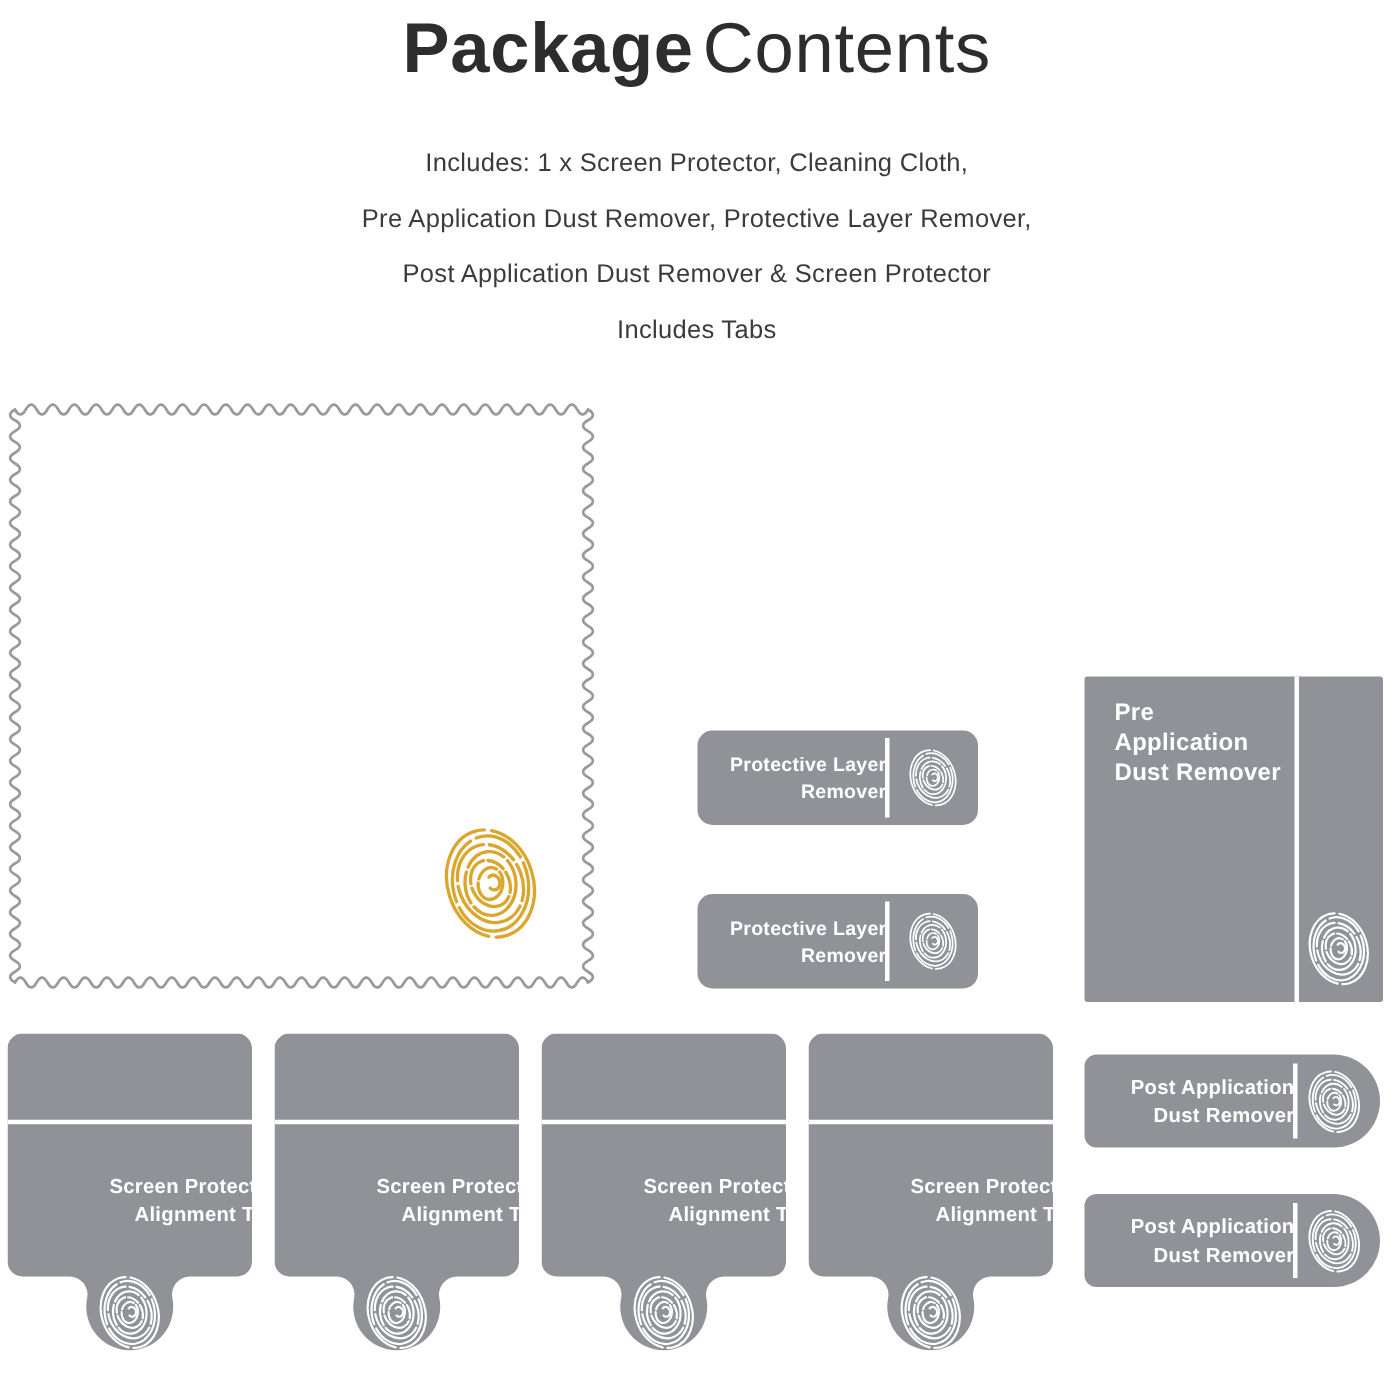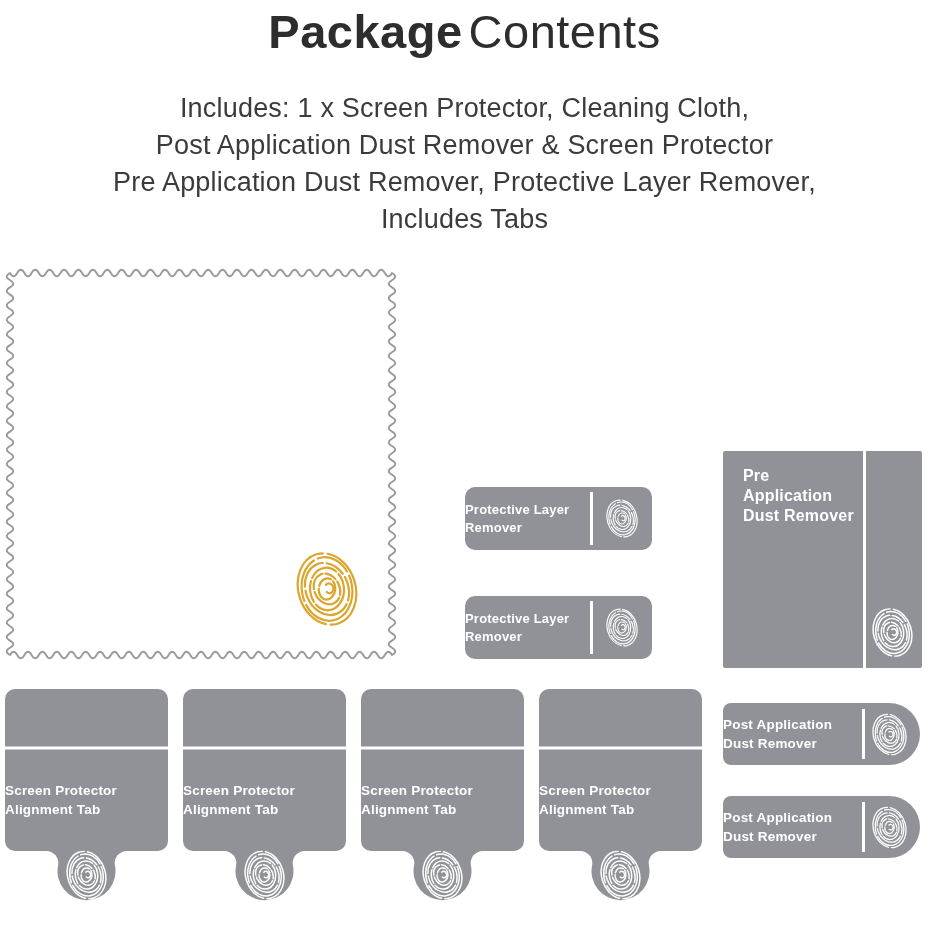--- a/index.html
+++ b/index.html
@@ -13,33 +13,33 @@
   
   .page-title {
     position: absolute; top: 2px; left: 0; width: 100%;
     text-align: center; font-size: 47px; line-height: 60px;
     color: #2d2d2d; letter-spacing: 0.5px;
   }
   .page-title .t-bold  { font-weight: 700; }
   .page-title .t-light { font-weight: 300; margin-left: 6px; }
   .subtitle {
     position: absolute; top: 90px; left: 0; width: 100%;
-    text-align: center; font-size: 27px; line-height: 37px;
+    text-align: center; font-size: 17px; line-height: 37px;
     font-weight: 300; color: #3b3b3b; letter-spacing: 0.2px;
   }
   
   .cloth-svg { position: absolute; left: 3px; top: 266px; }
   .fp { display: block; color: #ffffff; }
   .fp-gold { position: absolute; left: 296px; top: 549px; color: #DBA62E; }
   
   .gray-item { position: absolute; background: #909298; }
   .divider-v { position: absolute; width: 2.5px; background: #ffffff; }
   .item-label {
     position: absolute; color: #ffffff; font-weight: 700;
-    text-align: left; letter-spacing: 0.2px;
+    text-align: right; letter-spacing: 0.2px;
   }
   
   .tab-protective { left: 465px; width: 187px; height: 63px; border-radius: 10px; }
   .tab-protective .divider-v { left: 125px; top: 5px; bottom: 5px; }
   .tab-protective .item-label {
     left: 0; width: 126px; top: 50%; transform: translateY(-50%);
     font-size: 13px; line-height: 18px;
   }
   .tab-protective .fp { position: absolute; left: 141px; top: 11px; }
   
@@ -88,22 +88,22 @@
 </svg>
 
 <div class="canvas">
 
   <div class="page-title">
     <span class="t-bold">Package</span><span class="t-light">Contents</span>
   </div>
 
   <div class="subtitle">
     <div>Includes: 1 x Screen Protector, Cleaning Cloth,</div>
+    <div>Pre Application Dust Remover, Protective Layer Remover,</div>
     <div>Post Application Dust Remover &amp; Screen Protector</div>
-    <div>Pre Application Dust Remover, Protective Layer Remover,</div>
     <div>Includes Tabs</div>
   </div>
 
   <svg class="cloth-svg" width="396" height="396">
     <path id="cloth-path" fill="#ffffff" stroke="#9A9A9A" stroke-width="1.8" d="M 7 7 Q 10.6 13.5 14.2 7.0 Q 17.8 0.5 21.4 7.0 Q 25.0 13.5 28.6 7.0 Q 32.2 0.5 35.8 7.0 Q 39.4 13.5 43.0 7.0 Q 46.6 0.5 50.2 7.0 Q 53.8 13.5 57.5 7.0 Q 61.1 0.5 64.7 7.0 Q 68.3 13.5 71.9 7.0 Q 75.5 0.5 79.1 7.0 Q 82.7 13.5 86.3 7.0 Q 89.9 0.5 93.5 7.0 Q 97.1 13.5 100.7 7.0 Q 104.3 0.5 107.9 7.0 Q 111.5 13.5 115.1 7.0 Q 118.7 0.5 122.3 7.0 Q 125.9 13.5 129.5 7.0 Q 133.1 0.5 136.7 7.0 Q 140.3 13.5 143.9 7.0 Q 147.5 0.5 151.2 7.0 Q 154.8 13.5 158.4 7.0 Q 162.0 0.5 165.6 7.0 Q 169.2 13.5 172.8 7.0 Q 176.4 0.5 180.0 7.0 Q 183.6 13.5 187.2 7.0 Q 190.8 0.5 194.4 7.0 Q 198.0 13.5 201.6 7.0 Q 205.2 0.5 208.8 7.0 Q 212.4 13.5 216.0 7.0 Q 219.6 0.5 223.2 7.0 Q 226.8 13.5 230.4 7.0 Q 234.0 0.5 237.6 7.0 Q 241.2 13.5 244.8 7.0 Q 248.5 0.5 252.1 7.0 Q 255.7 13.5 259.3 7.0 Q 262.9 0.5 266.5 7.0 Q 270.1 13.5 273.7 7.0 Q 277.3 0.5 280.9 7.0 Q 284.5 13.5 288.1 7.0 Q 291.7 0.5 295.3 7.0 Q 298.9 13.5 302.5 7.0 Q 306.1 0.5 309.7 7.0 Q 313.3 13.5 316.9 7.0 Q 320.5 0.5 324.1 7.0 Q 327.7 13.5 331.3 7.0 Q 334.9 0.5 338.5 7.0 Q 342.2 13.5 345.8 7.0 Q 349.4 0.5 353.0 7.0 Q 356.6 13.5 360.2 7.0 Q 363.8 0.5 367.4 7.0 Q 371.0 13.5 374.6 7.0 Q 378.2 0.5 381.8 7.0 Q 385.4 13.5 389.0 7.0 Q 395.5 10.6 389.0 14.2 Q 382.5 17.8 389.0 21.4 Q 395.5 25.0 389.0 28.6 Q 382.5 32.2 389.0 35.8 Q 395.5 39.4 389.0 43.0 Q 382.5 46.6 389.0 50.2 Q 395.5 53.8 389.0 57.5 Q 382.5 61.1 389.0 64.7 Q 395.5 68.3 389.0 71.9 Q 382.5 75.5 389.0 79.1 Q 395.5 82.7 389.0 86.3 Q 382.5 89.9 389.0 93.5 Q 395.5 97.1 389.0 100.7 Q 382.5 104.3 389.0 107.9 Q 395.5 111.5 389.0 115.1 Q 382.5 118.7 389.0 122.3 Q 395.5 125.9 389.0 129.5 Q 382.5 133.1 389.0 136.7 Q 395.5 140.3 389.0 143.9 Q 382.5 147.5 389.0 151.2 Q 395.5 154.8 389.0 158.4 Q 382.5 162.0 389.0 165.6 Q 395.5 169.2 389.0 172.8 Q 382.5 176.4 389.0 180.0 Q 395.5 183.6 389.0 187.2 Q 382.5 190.8 389.0 194.4 Q 395.5 198.0 389.0 201.6 Q 382.5 205.2 389.0 208.8 Q 395.5 212.4 389.0 216.0 Q 382.5 219.6 389.0 223.2 Q 395.5 226.8 389.0 230.4 Q 382.5 234.0 389.0 237.6 Q 395.5 241.2 389.0 244.8 Q 382.5 248.5 389.0 252.1 Q 395.5 255.7 389.0 259.3 Q 382.5 262.9 389.0 266.5 Q 395.5 270.1 389.0 273.7 Q 382.5 277.3 389.0 280.9 Q 395.5 284.5 389.0 288.1 Q 382.5 291.7 389.0 295.3 Q 395.5 298.9 389.0 302.5 Q 382.5 306.1 389.0 309.7 Q 395.5 313.3 389.0 316.9 Q 382.5 320.5 389.0 324.1 Q 395.5 327.7 389.0 331.3 Q 382.5 334.9 389.0 338.5 Q 395.5 342.2 389.0 345.8 Q 382.5 349.4 389.0 353.0 Q 395.5 356.6 389.0 360.2 Q 382.5 363.8 389.0 367.4 Q 395.5 371.0 389.0 374.6 Q 382.5 378.2 389.0 381.8 Q 395.5 385.4 389.0 389.0 Q 385.4 382.5 381.8 389.0 Q 378.2 395.5 374.6 389.0 Q 371.0 382.5 367.4 389.0 Q 363.8 395.5 360.2 389.0 Q 356.6 382.5 353.0 389.0 Q 349.4 395.5 345.8 389.0 Q 342.2 382.5 338.5 389.0 Q 334.9 395.5 331.3 389.0 Q 327.7 382.5 324.1 389.0 Q 320.5 395.5 316.9 389.0 Q 313.3 382.5 309.7 389.0 Q 306.1 395.5 302.5 389.0 Q 298.9 382.5 295.3 389.0 Q 291.7 395.5 288.1 389.0 Q 284.5 382.5 280.9 389.0 Q 277.3 395.5 273.7 389.0 Q 270.1 382.5 266.5 389.0 Q 262.9 395.5 259.3 389.0 Q 255.7 382.5 252.1 389.0 Q 248.5 395.5 244.8 389.0 Q 241.2 382.5 237.6 389.0 Q 234.0 395.5 230.4 389.0 Q 226.8 382.5 223.2 389.0 Q 219.6 395.5 216.0 389.0 Q 212.4 382.5 208.8 389.0 Q 205.2 395.5 201.6 389.0 Q 198.0 382.5 194.4 389.0 Q 190.8 395.5 187.2 389.0 Q 183.6 382.5 180.0 389.0 Q 176.4 395.5 172.8 389.0 Q 169.2 382.5 165.6 389.0 Q 162.0 395.5 158.4 389.0 Q 154.8 382.5 151.2 389.0 Q 147.5 395.5 143.9 389.0 Q 140.3 382.5 136.7 389.0 Q 133.1 395.5 129.5 389.0 Q 125.9 382.5 122.3 389.0 Q 118.7 395.5 115.1 389.0 Q 111.5 382.5 107.9 389.0 Q 104.3 395.5 100.7 389.0 Q 97.1 382.5 93.5 389.0 Q 89.9 395.5 86.3 389.0 Q 82.7 382.5 79.1 389.0 Q 75.5 395.5 71.9 389.0 Q 68.3 382.5 64.7 389.0 Q 61.1 395.5 57.5 389.0 Q 53.8 382.5 50.2 389.0 Q 46.6 395.5 43.0 389.0 Q 39.4 382.5 35.8 389.0 Q 32.2 395.5 28.6 389.0 Q 25.0 382.5 21.4 389.0 Q 17.8 395.5 14.2 389.0 Q 10.6 382.5 7.0 389.0 Q 0.5 385.4 7.0 381.8 Q 13.5 378.2 7.0 374.6 Q 0.5 371.0 7.0 367.4 Q 13.5 363.8 7.0 360.2 Q 0.5 356.6 7.0 353.0 Q 13.5 349.4 7.0 345.8 Q 0.5 342.2 7.0 338.5 Q 13.5 334.9 7.0 331.3 Q 0.5 327.7 7.0 324.1 Q 13.5 320.5 7.0 316.9 Q 0.5 313.3 7.0 309.7 Q 13.5 306.1 7.0 302.5 Q 0.5 298.9 7.0 295.3 Q 13.5 291.7 7.0 288.1 Q 0.5 284.5 7.0 280.9 Q 13.5 277.3 7.0 273.7 Q 0.5 270.1 7.0 266.5 Q 13.5 262.9 7.0 259.3 Q 0.5 255.7 7.0 252.1 Q 13.5 248.5 7.0 244.8 Q 0.5 241.2 7.0 237.6 Q 13.5 234.0 7.0 230.4 Q 0.5 226.8 7.0 223.2 Q 13.5 219.6 7.0 216.0 Q 0.5 212.4 7.0 208.8 Q 13.5 205.2 7.0 201.6 Q 0.5 198.0 7.0 194.4 Q 13.5 190.8 7.0 187.2 Q 0.5 183.6 7.0 180.0 Q 13.5 176.4 7.0 172.8 Q 0.5 169.2 7.0 165.6 Q 13.5 162.0 7.0 158.4 Q 0.5 154.8 7.0 151.2 Q 13.5 147.5 7.0 143.9 Q 0.5 140.3 7.0 136.7 Q 13.5 133.1 7.0 129.5 Q 0.5 125.9 7.0 122.3 Q 13.5 118.7 7.0 115.1 Q 0.5 111.5 7.0 107.9 Q 13.5 104.3 7.0 100.7 Q 0.5 97.1 7.0 93.5 Q 13.5 89.9 7.0 86.3 Q 0.5 82.7 7.0 79.1 Q 13.5 75.5 7.0 71.9 Q 0.5 68.3 7.0 64.7 Q 13.5 61.1 7.0 57.5 Q 0.5 53.8 7.0 50.2 Q 13.5 46.6 7.0 43.0 Q 0.5 39.4 7.0 35.8 Q 13.5 32.2 7.0 28.6 Q 0.5 25.0 7.0 21.4 Q 13.5 17.8 7.0 14.2 Q 0.5 10.6 7.0 7.0 Z"></path>
   </svg>
   <svg class="fp fp-gold" width="62" height="80" viewBox="0 0 64 80">
     <use href="#fp-glyph"></use>
   </svg>
 

